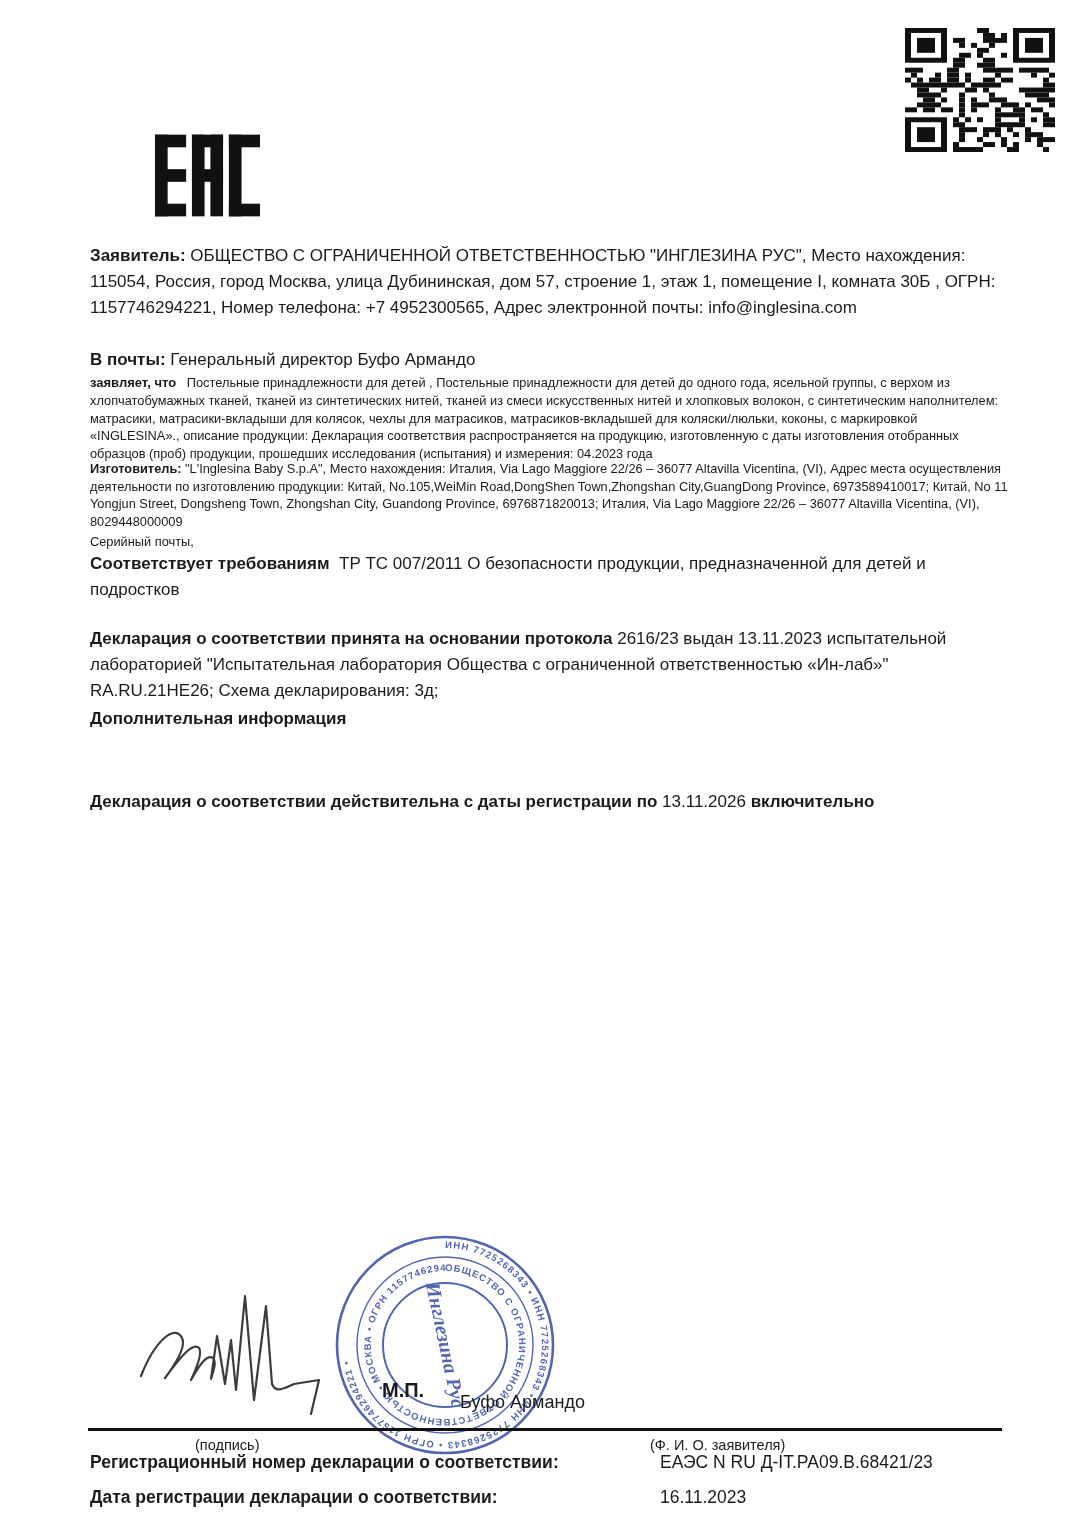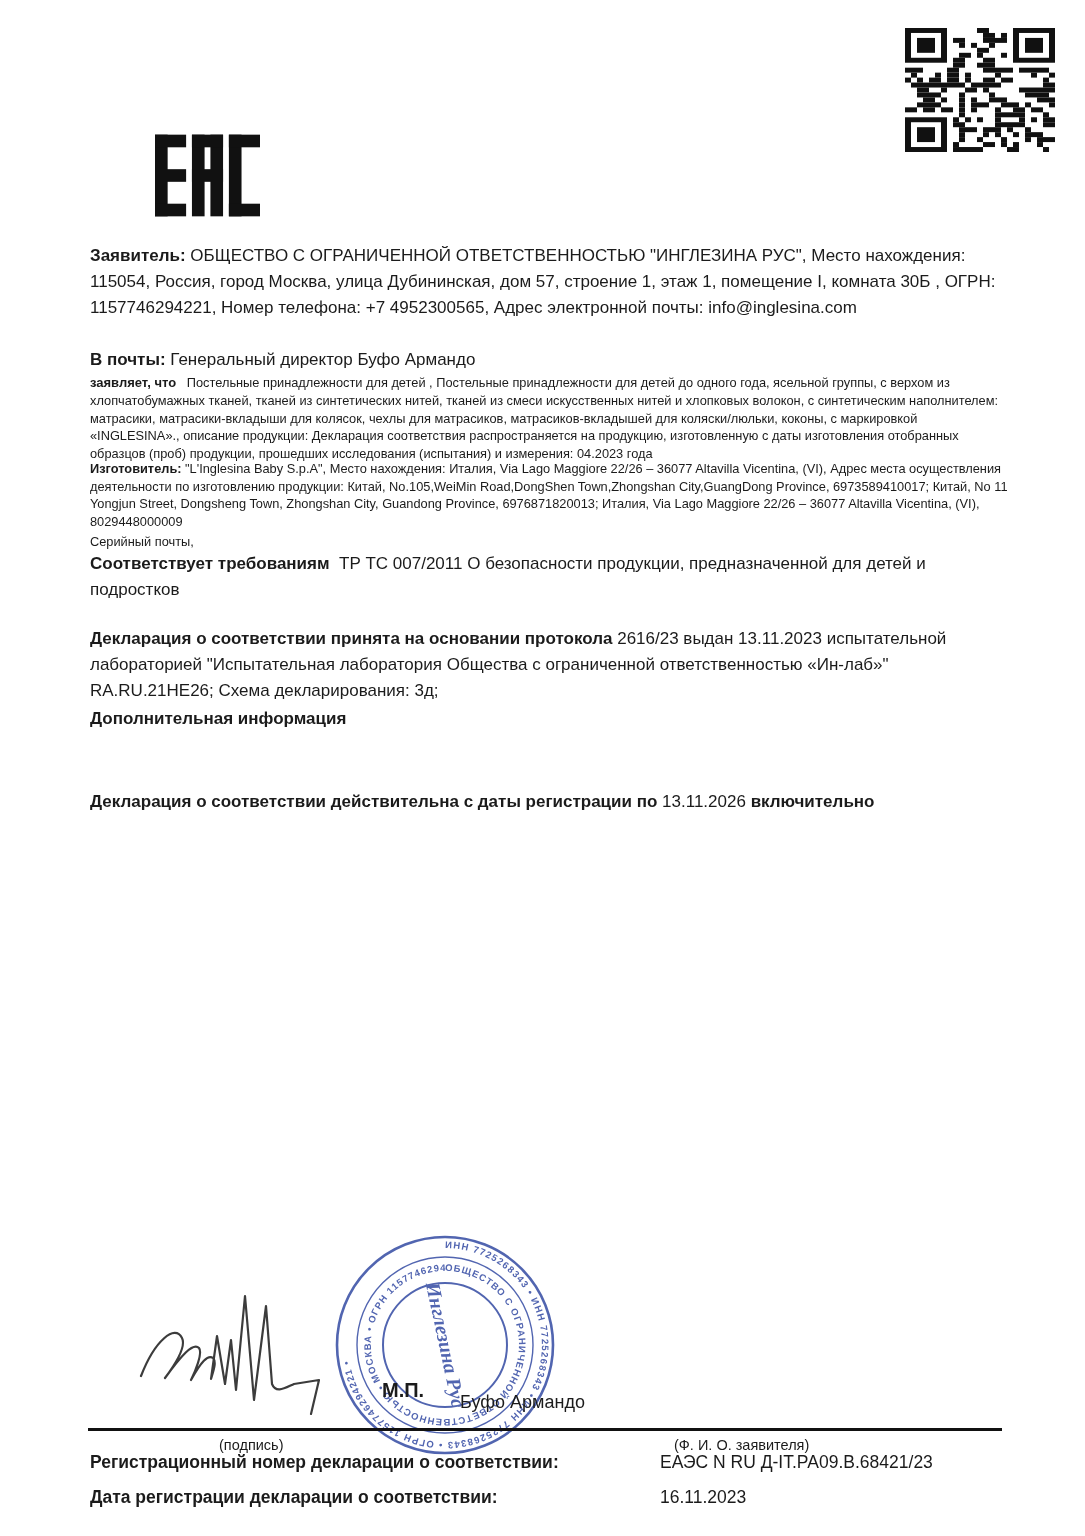--- a/index.html
+++ b/index.html
@@ -15,21 +15,21 @@
   .blk{position:absolute;}
   .title-wrap{left:100px;top:160px;width:970px;text-align:center;}
   .title-line{font-size:18px;font-weight:bold;letter-spacing:.2px;}
   .title-line + .title-line{margin-top:15px;}
   .body{font-size:17px;line-height:1.52;width:918px;left:90px;}
   .small{font-size:12.8px;line-height:1.38;width:918px;left:90px;}
   .lbl{font-weight:bold;}
   .lbl-big{font-weight:bold;font-size:13px;}
   .row-label{font-size:17.5px;font-weight:bold;left:90px;}
   .row-value{font-size:17.5px;left:660px;}
-  .caption{font-size:14.5px;margin-left:24px;}
+  .caption{font-size:14.5px;}
   .sig-line{left:88px;top:1428px;width:914px;height:3px;background:#111;z-index:3;}
   .mp{left:382px;top:1379px;font-size:20px;font-weight:bold;z-index:4;}
   .signer{left:460px;top:1392px;font-size:18px;z-index:4;}
   .stamp{left:333px;top:1233px;z-index:2;opacity:.88;}
   .sig-svg{left:135px;top:1278px;z-index:2;}
   .qr{left:905px;top:28px;}
   .eac{left:155px;top:133px;}
 </style>
 </head>
 <body>

